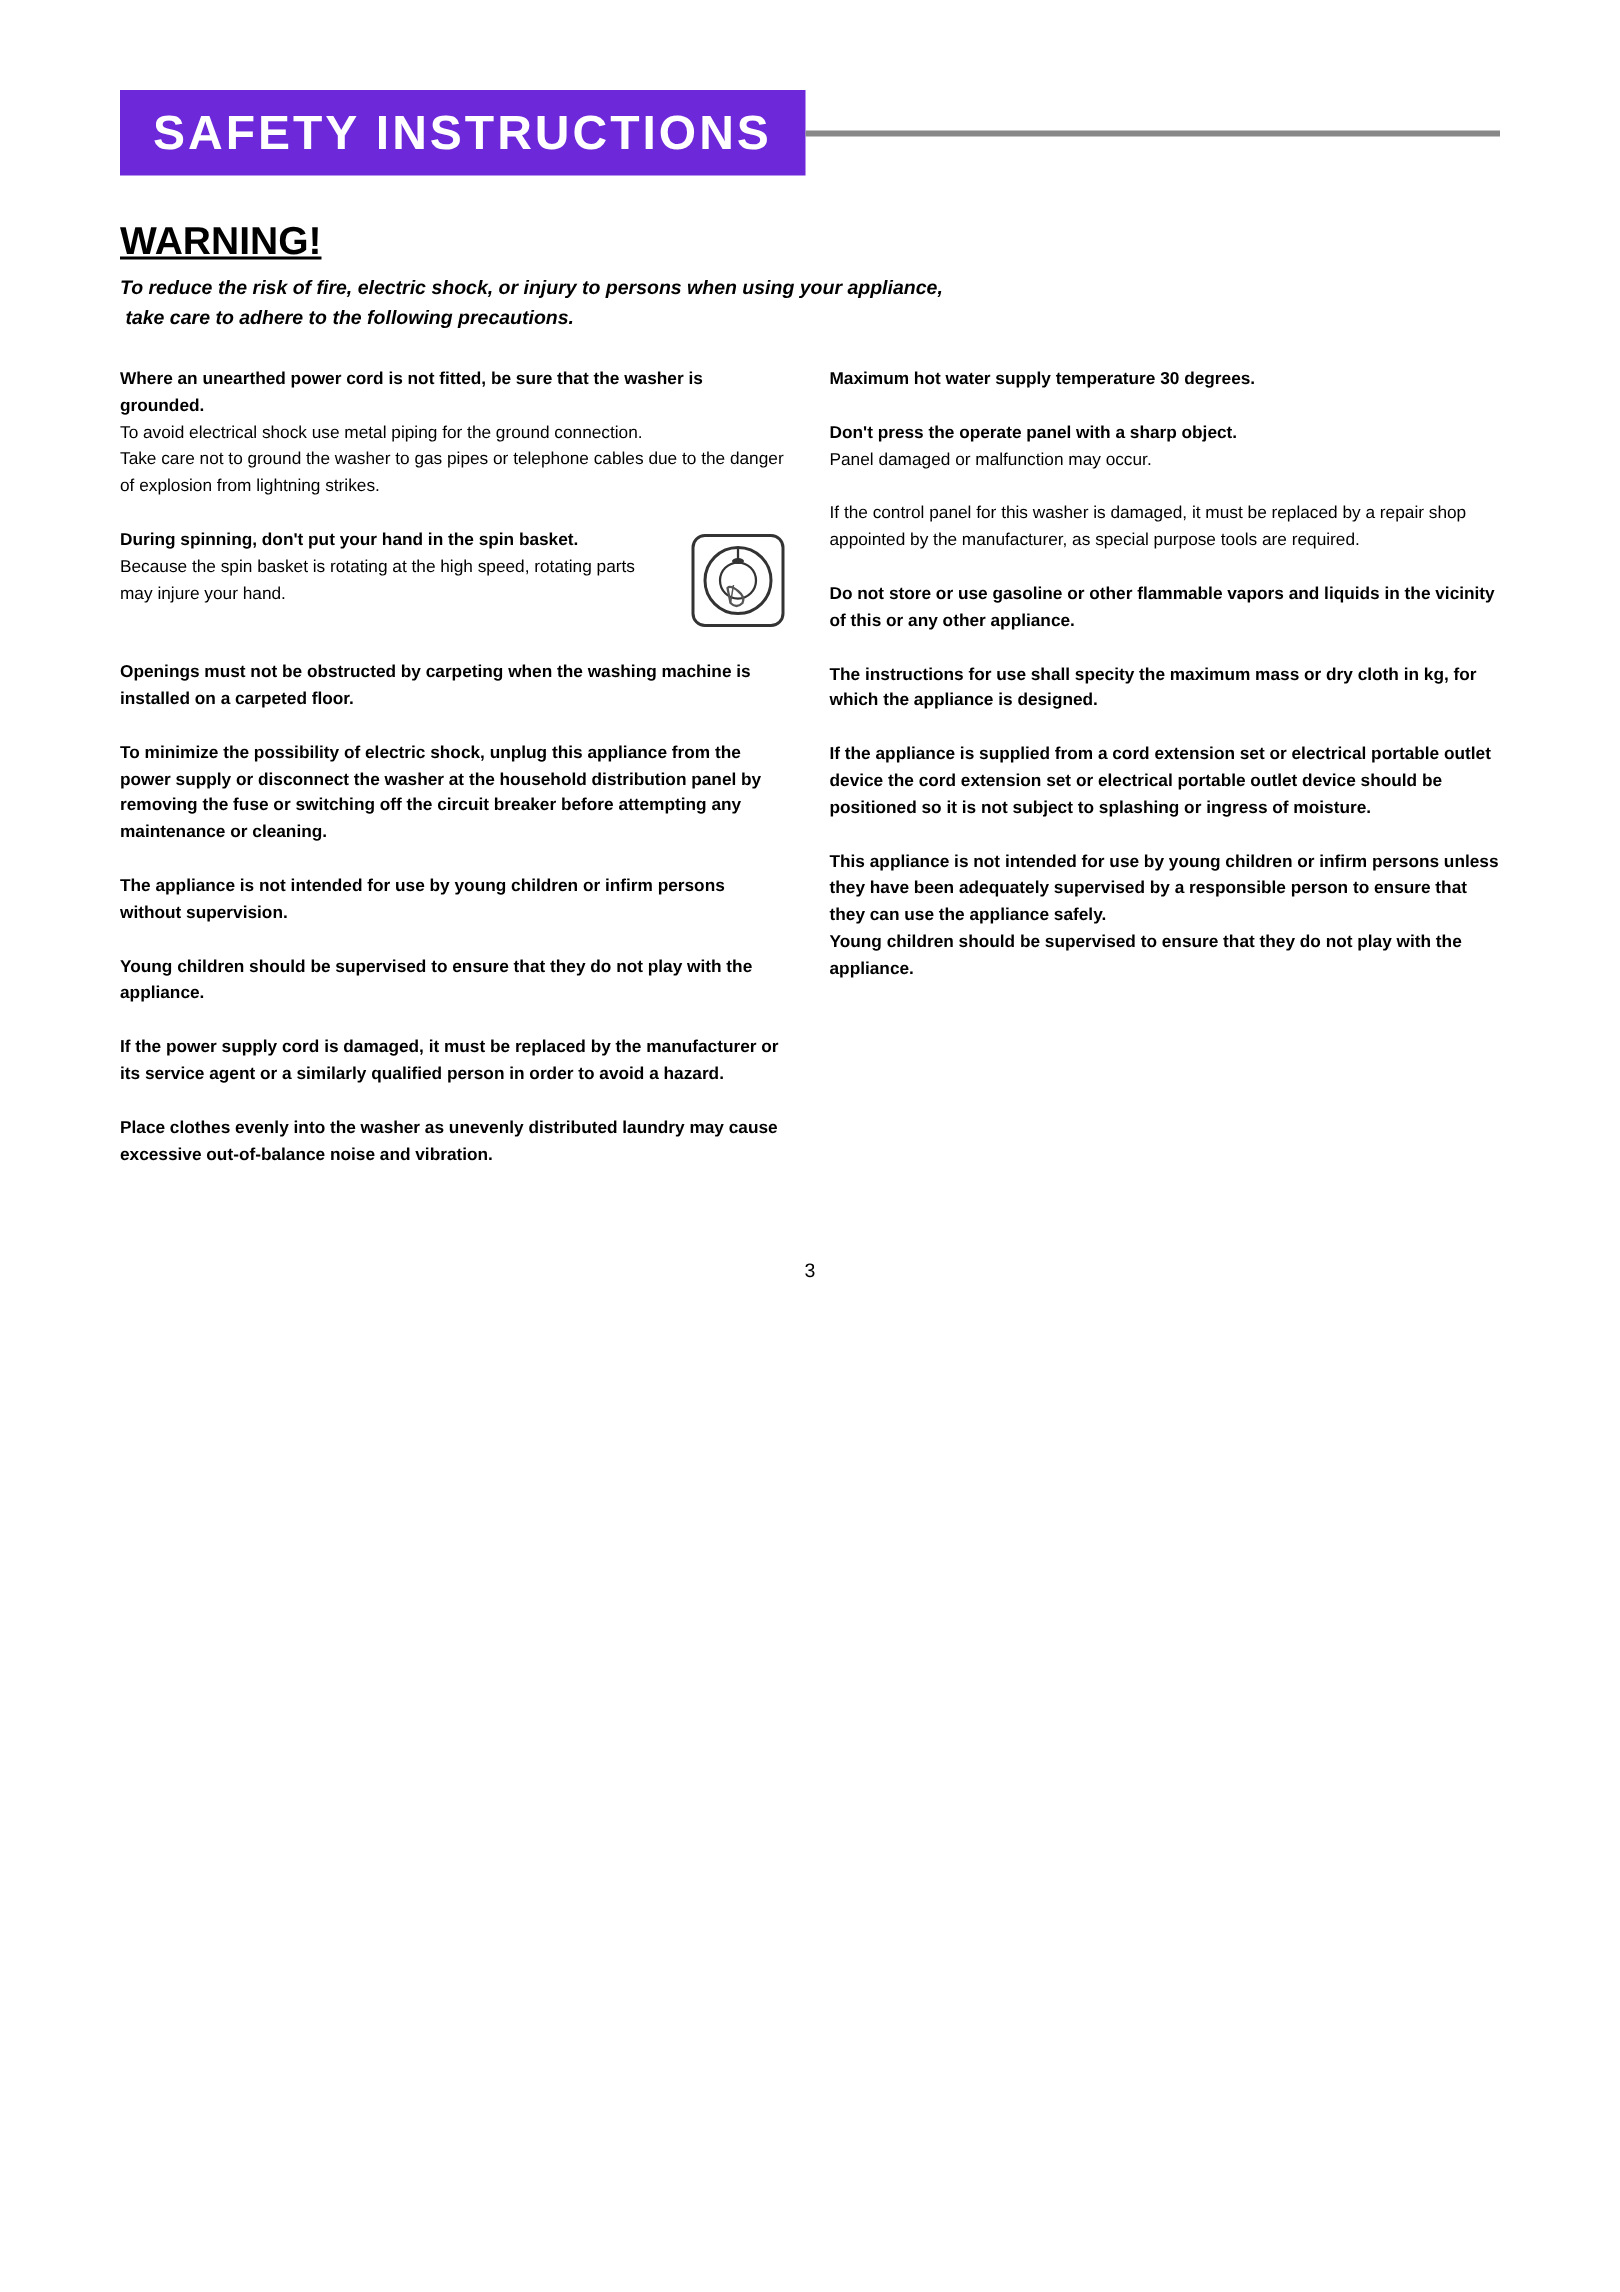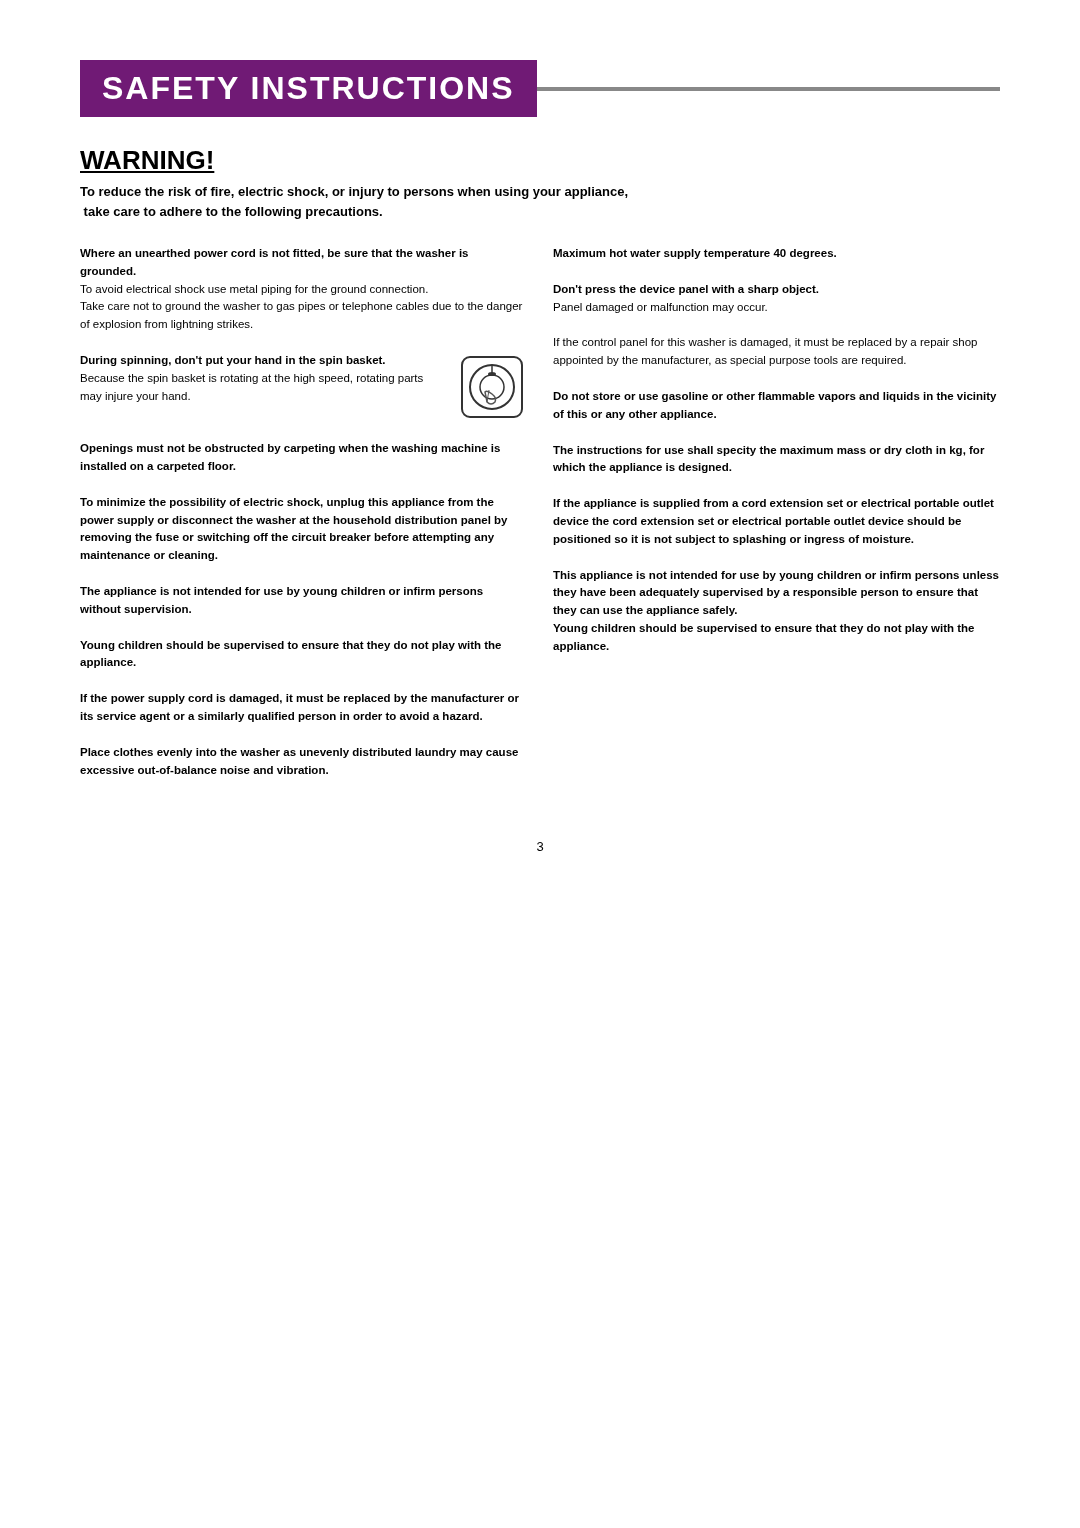--- a/index.html
+++ b/index.html
@@ -17,21 +17,21 @@
       color: #000000;
     }
 
     .page-header {
       display: flex;
       align-items: center;
       margin-bottom: 28px;
     }
 
     .title-box {
-      background: #701a75;
+      background: #6d28d9;
       padding: 10px 22px;
       display: inline-block;
     }
 
     .title-box h1 {
       color: #ffffff;
       font-size: 32px;
       font-weight: 900;
       letter-spacing: 2px;
       text-transform: uppercase;
@@ -53,20 +53,21 @@
       font-size: 26px;
       font-weight: 900;
       text-decoration: underline;
       margin-bottom: 6px;
     }
 
     .warning-subtitle {
       font-size: 13px;
       font-weight: 700;
       line-height: 1.5;
+      font-style: italic;
     }
 
     .content-grid {
       display: grid;
       grid-template-columns: 1fr 1fr;
       gap: 0 26px;
       margin-top: 20px;
     }
 
     .left-col, .right-col {
@@ -181,26 +182,26 @@
 
     <div class="safety-item">
       <span class="bold">Place clothes evenly into the washer as unevenly distributed laundry may cause excessive out-of-balance noise and vibration.</span>
     </div>
 
   </div>
 
   <div class="right-col">
 
     <div class="safety-item">
-      <span class="bold">Maximum hot water supply temperature 40 degrees.</span>
-    </div>
-
-
-    <div class="safety-item">
-      <span class="bold">Don't press the device panel with a sharp object.</span><br>
+      <span class="bold">Maximum hot water supply temperature 30 degrees.</span>
+    </div>
+
+
+    <div class="safety-item">
+      <span class="bold">Don't press the operate panel with a sharp object.</span><br>
       <span class="normal">Panel damaged or malfunction may occur.<br><br>
       If the control panel for this washer is damaged, it must be replaced by a repair shop appointed by the manufacturer, as special purpose tools are required.</span>
     </div>
 
 
     <div class="safety-item">
       <span class="bold">Do not store or use gasoline or other flammable vapors and liquids in the vicinity of this or any other appliance.</span>
     </div>
 
     <div class="safety-item">

